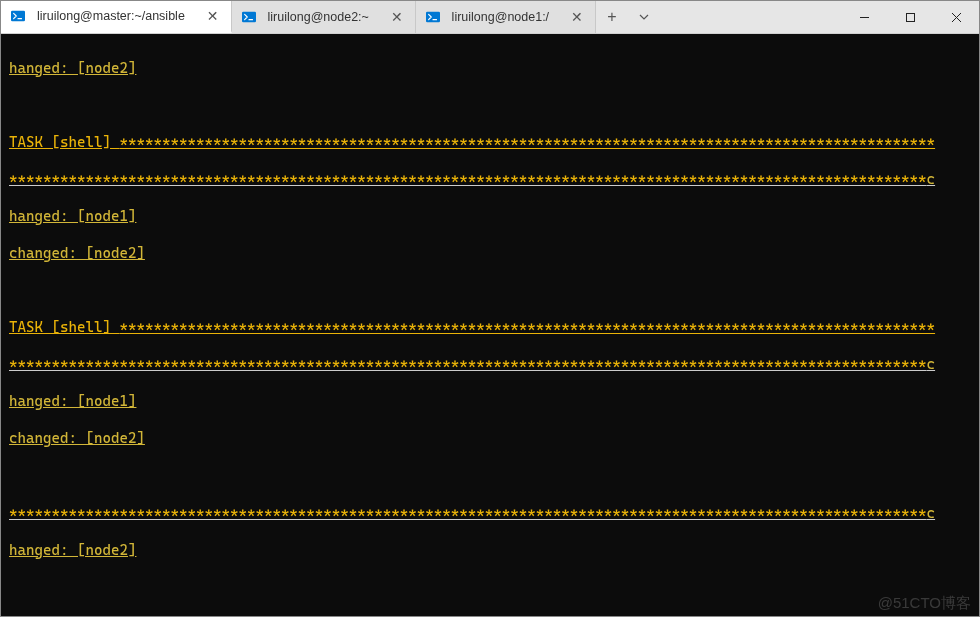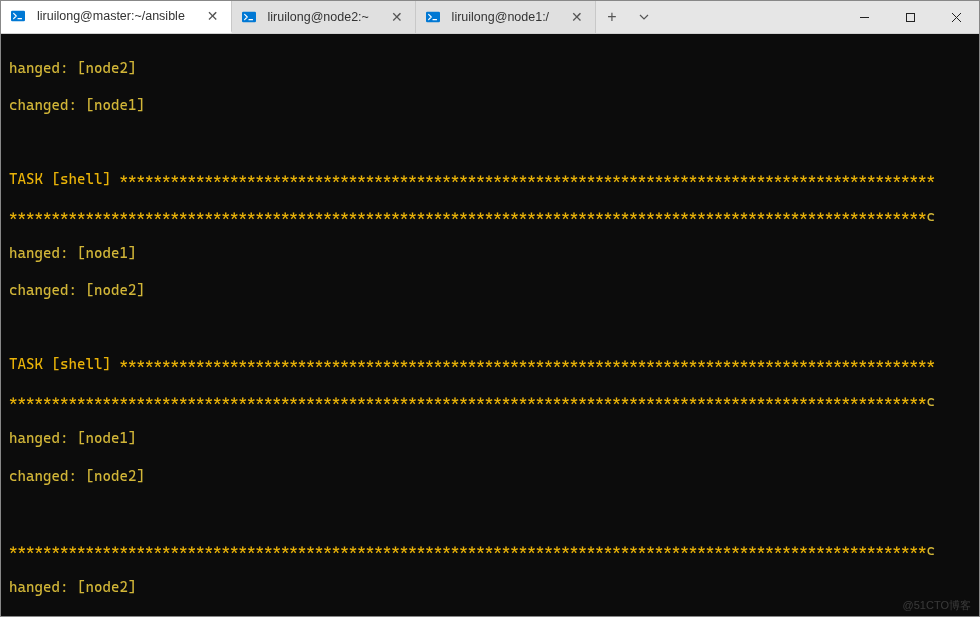--- a/index.html
+++ b/index.html
@@ -93,30 +93,30 @@
       background: #0c0c0c;
       color: #cccccc;
       font-family: "Consolas", "Cascadia Mono", monospace;
       font-size: 14.5px;
       line-height: 1.28;
       padding: 6px 8px;
       overflow: hidden;
       white-space: pre;
       position: relative;
     }
-    .terminal-line { white-space: pre; }
+    .terminal-line { white-space: pre; text-decoration: underline; }
     .yellow { color: #d2b638; }
     .white  { color: #eab308; }
     .blank { height: 1.28em; }
     .watermark {
       position: absolute;
       right: 8px;
       bottom: 4px;
       color: rgba(220,220,220,0.22);
-      font-size: 11px;
+      font-size: 15px;
       font-family: sans-serif;
       pointer-events: none;
       text-align: right;
     }
   </style>
 </head>
 <body>
 
 <div class="window">
   <div class="titlebar">
@@ -176,21 +176,20 @@
         <svg width="11" height="11" viewBox="0 0 11 11">
             <line x1="1" y1="1" x2="10" y2="10" stroke="#222" stroke-width="1"></line>
             <line x1="10" y1="1" x2="1" y2="10" stroke="#222" stroke-width="1"></line>
           </svg>
       </div>
     </div>
   </div>
 
   <div class="terminal">
 <div class="terminal-line yellow">hanged: [node2]</div>
-<div class="terminal-line yellow">changed: [node1]</div>
 <div class="blank"></div>
 <div class="terminal-line white"><span>TASK [shell] </span><span id="ast-shell-1">************************************************************************************************</span></div>
 <div class="terminal-line"><span class="white" id="ast-full-1">************************************************************************************************************</span><span class="yellow">c</span></div>
 <div class="terminal-line yellow">hanged: [node1]</div>
 <div class="terminal-line yellow">changed: [node2]</div>
 <div class="blank"></div>
 <div class="terminal-line white"><span>TASK [shell] </span><span id="ast-shell-2">************************************************************************************************</span></div>
 <div class="terminal-line"><span class="white" id="ast-full-2">************************************************************************************************************</span><span class="yellow">c</span></div>
 <div class="terminal-line yellow">hanged: [node1]</div>
 <div class="terminal-line yellow">changed: [node2]</div>

